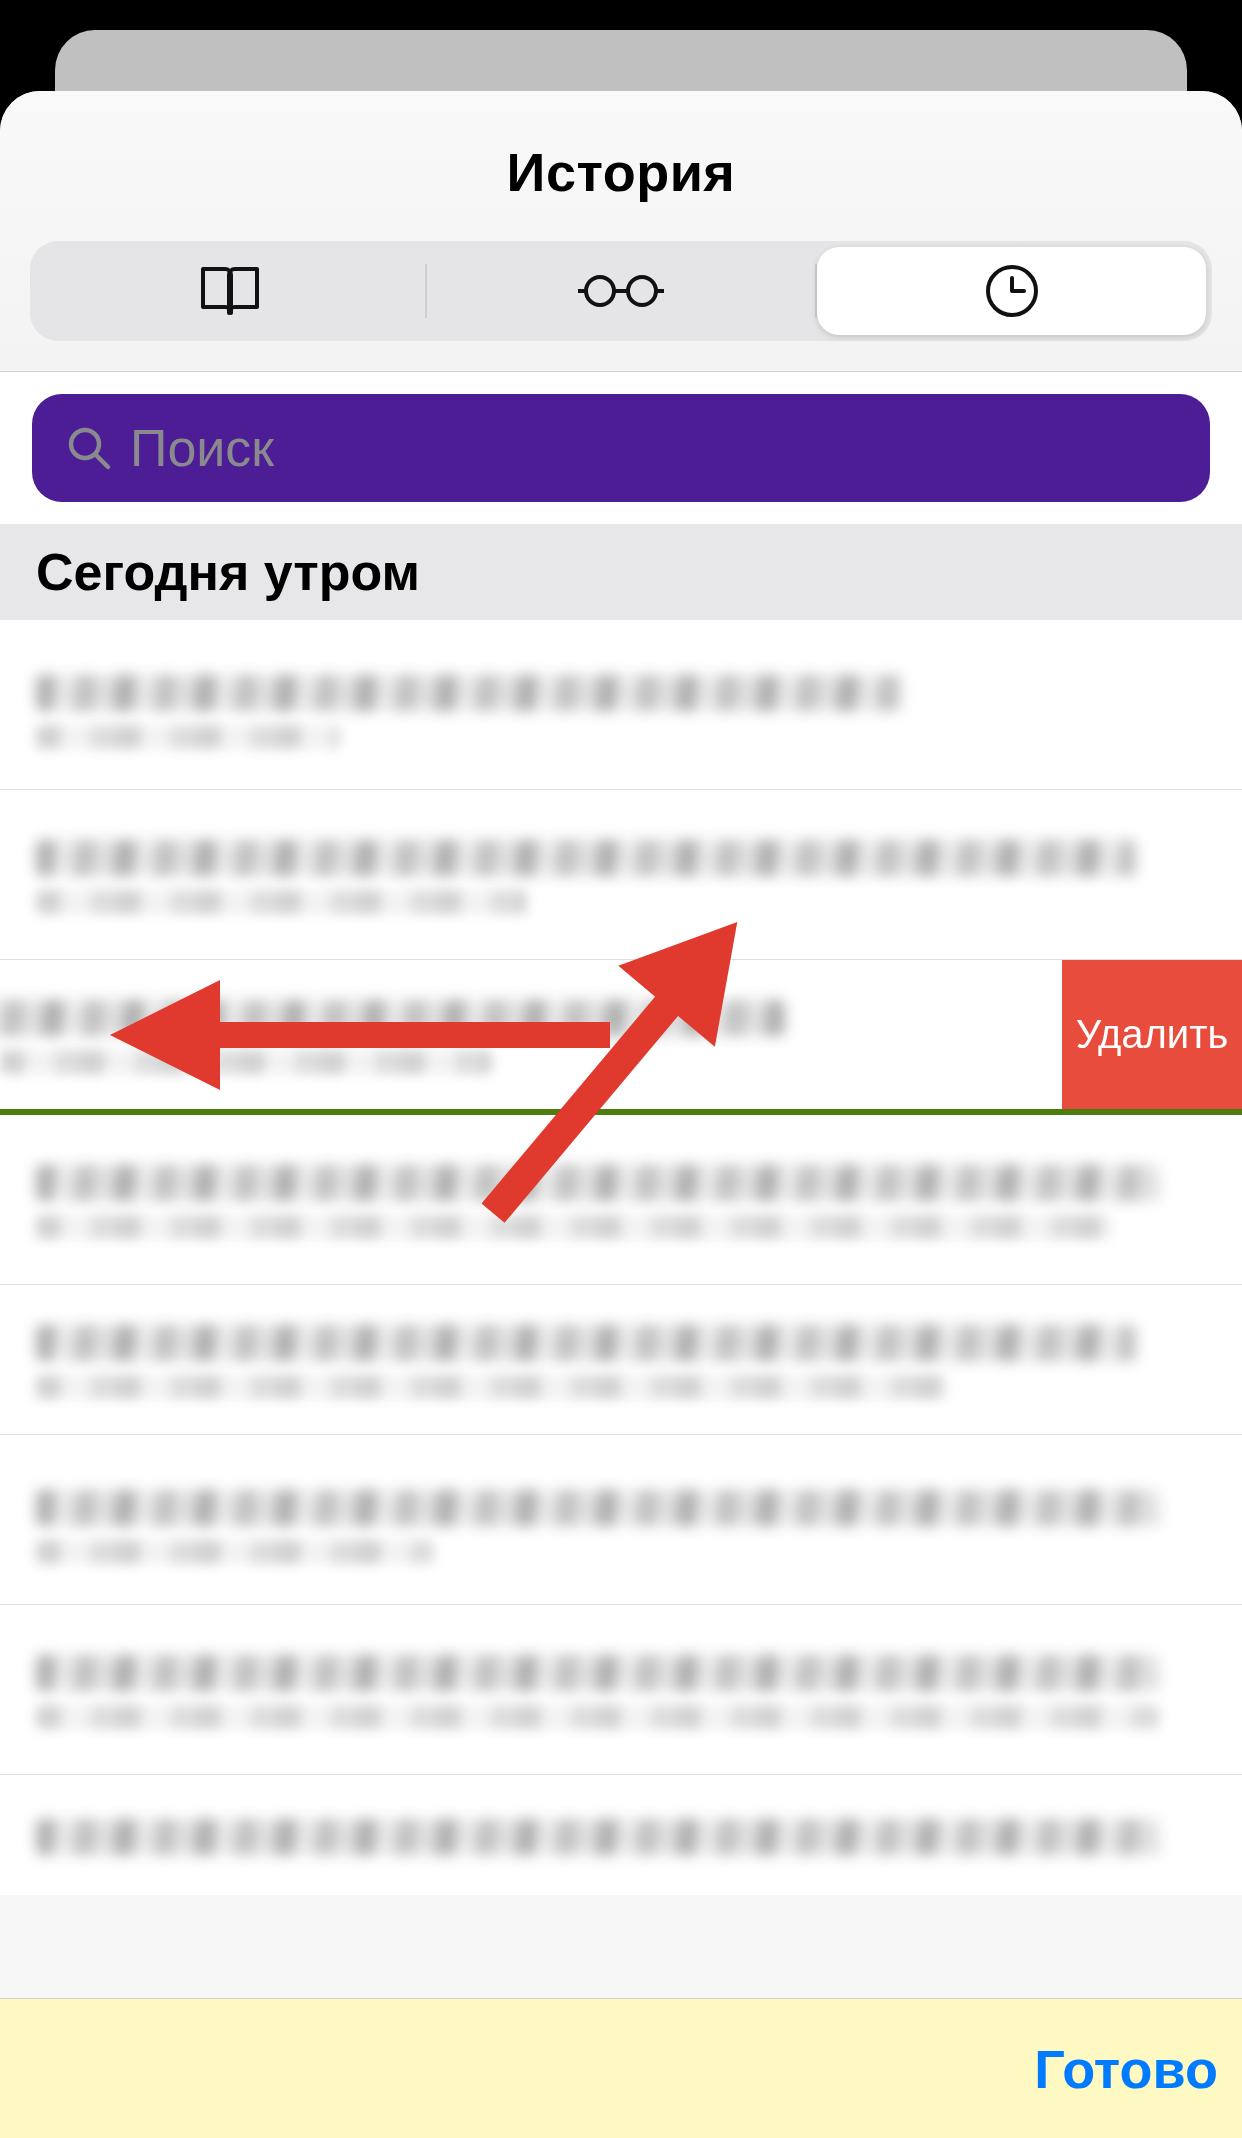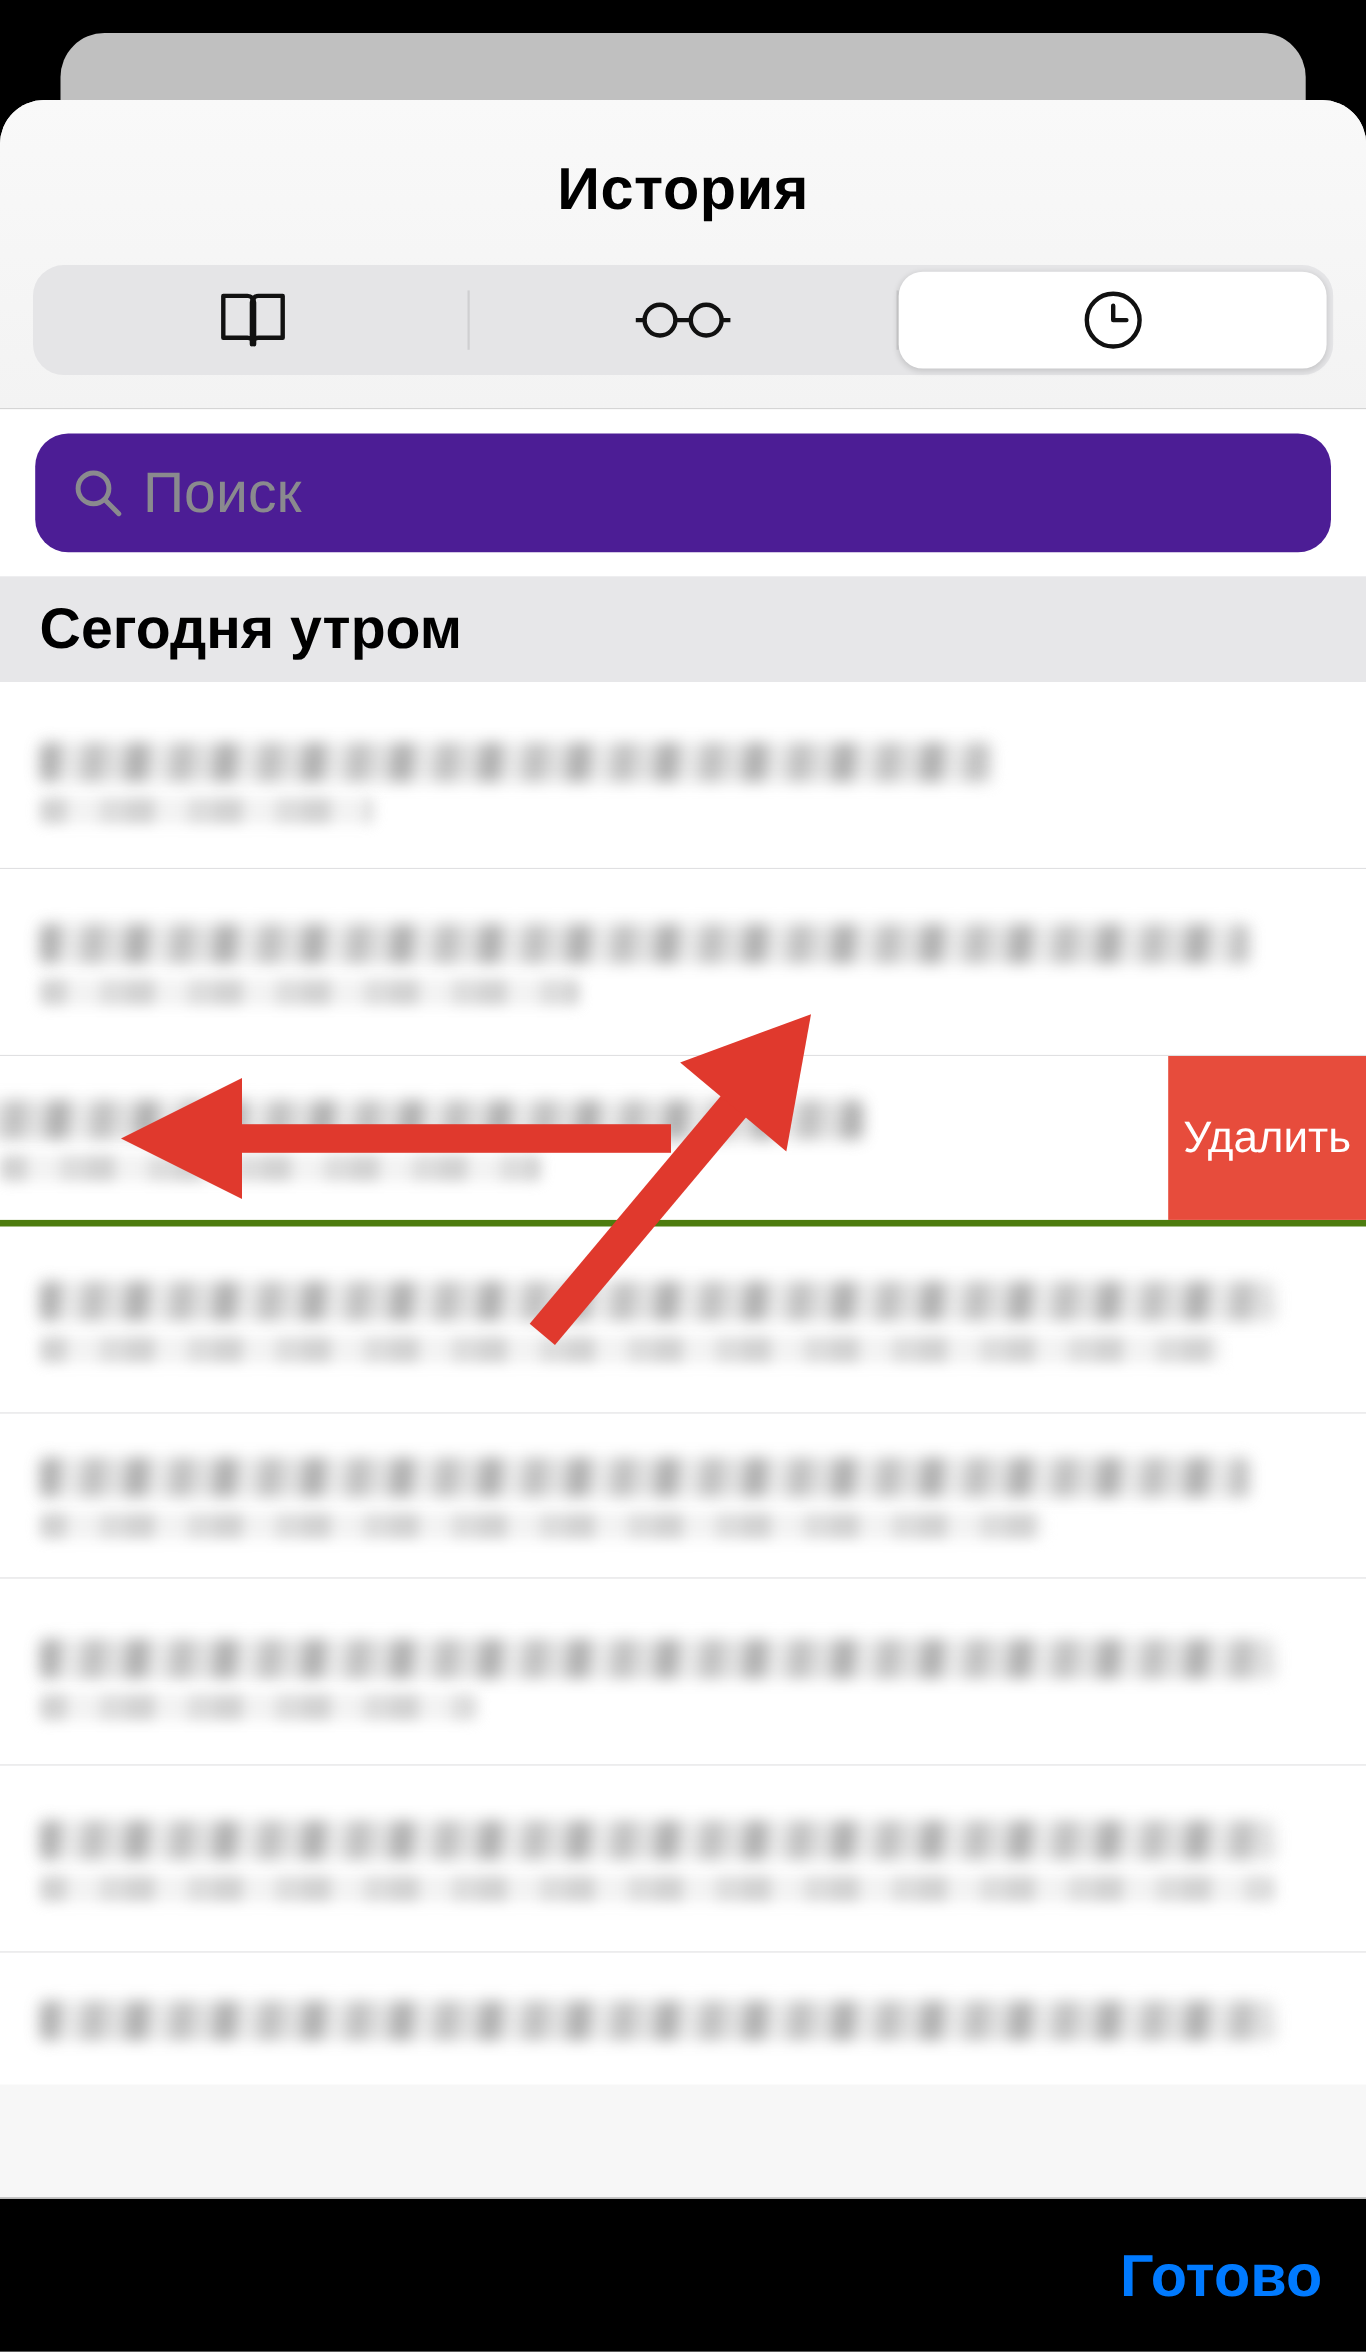--- a/index.html
+++ b/index.html
@@ -169,26 +169,26 @@
       display: flex;
       align-items: center;
       justify-content: center;
       font-size: 40px;
       color: #fff;
       font-weight: 400;
     }
     .bottom-bar {
       margin-top: auto;
       border-top: 1px solid #d1d1d1;
-      background: #000000;
+      background: #fef9c3;
       height: 140px;
       display: flex;
       align-items: center;
       justify-content: flex-end;
-      padding-right: 40px;
+      padding-right: 24px;
     }
     .done-btn {
       color: #007aff;
       font-size: 54px;
       font-weight: 600;
     }
     
     .swipe-arrow {
       position: absolute;
       left: 110px;

